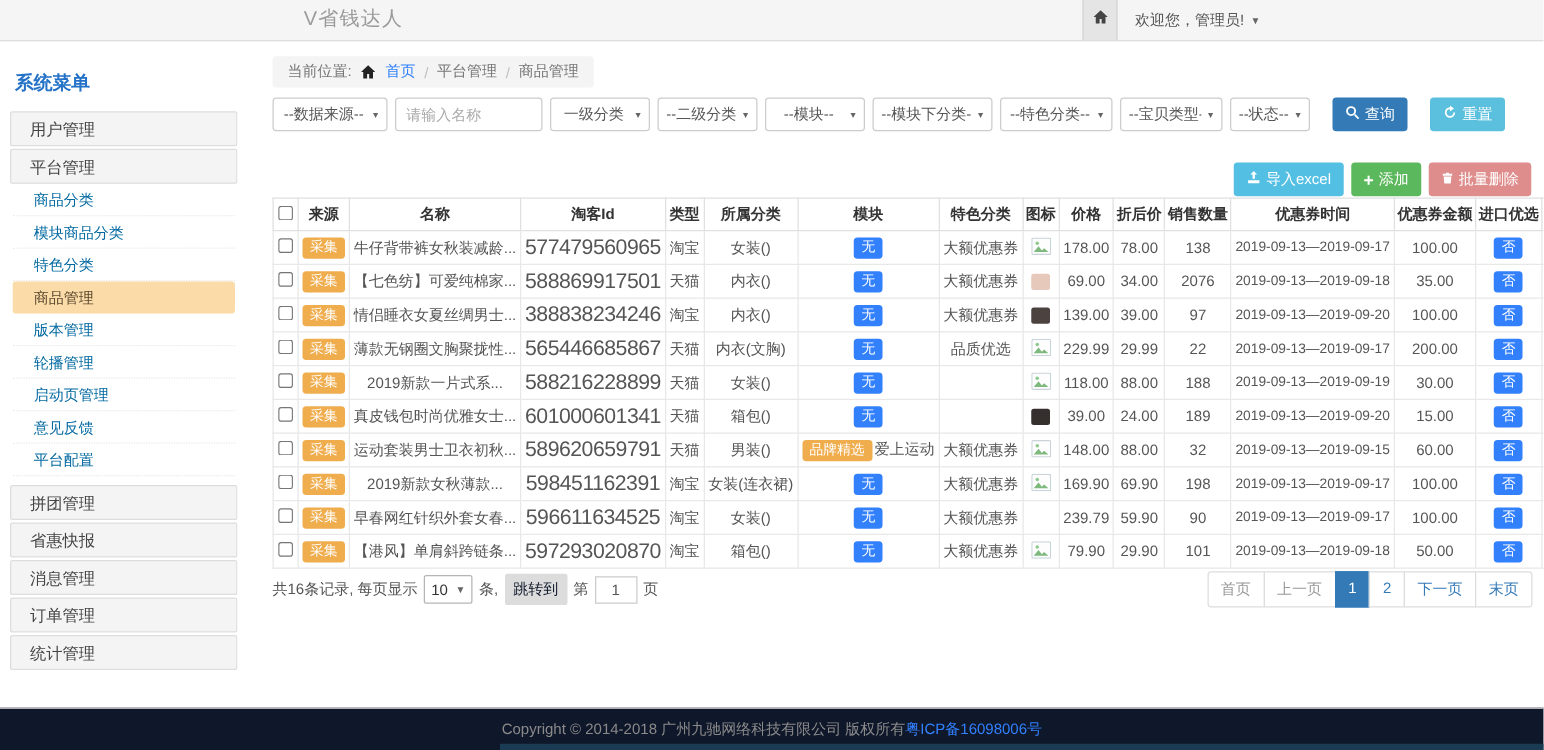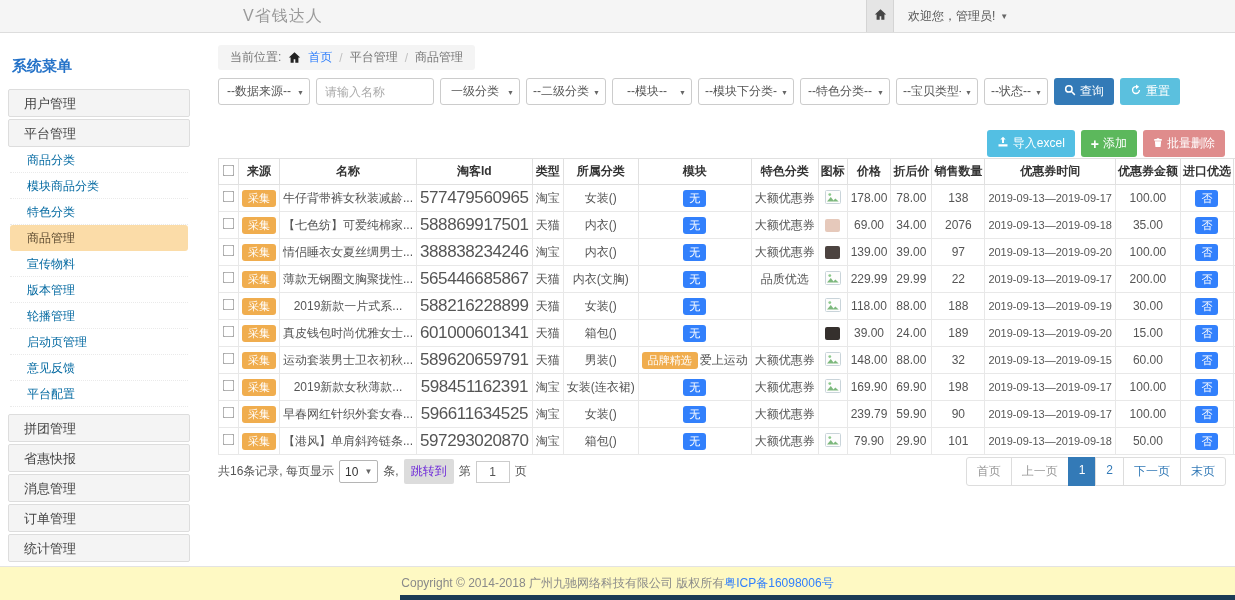--- a/index.html
+++ b/index.html
@@ -23,21 +23,21 @@
   .menu-link { height:26px; line-height:26px; padding-left:17px; margin:0 2px; font-size:12px; color:#0369a1; border-bottom:1px dotted #eaeaea; cursor:pointer; white-space:nowrap; overflow:hidden; }
   .menu-link.active { background:#fbdca8; border-radius:3px; color:#5c4a30; border-bottom-color:transparent; }
 
   
   .breadcrumb { position:absolute; left:218px; top:45px; height:25px; display:inline-flex; align-items:center; gap:7px; background:#f4f4f4; border-radius:3px; padding:0 12px; font-size:12px; color:#777; }
   .breadcrumb .home-ic { color:#222; display:inline-flex; }
   .bc-link { color:#3280fc; text-decoration:none; cursor:pointer; }
   .bc-sep { color:#c0c0c0; }
 
   
-  .filterbar { position:absolute; left:218px; top:78px; display:flex; gap:6px; align-items:center; }
+  .filterbar { position:absolute; left:218px; top:78px; display:flex; gap:18px; align-items:center; }
   #filter-slot { display:flex; gap:6px; align-items:center; }
   .f-select { position:relative; height:27px; border:1px solid #ccc; border-radius:3px; background:#fff; font-size:12px; color:#555; display:flex; align-items:center; padding:0 16px 0 6px; cursor:pointer; }
   .f-select .lbl { flex:1; text-align:center; white-space:nowrap; overflow:hidden; }
   .f-select .crt { position:absolute; right:5px; top:10px; font-size:7px; color:#666; }
   .f-input { height:27px; border:1px solid #ccc; border-radius:3px; padding:0 8px; font-size:12px; color:#555; outline:none; }
   .f-input::placeholder { color:#aaa; }
 
   .btn { display:inline-flex; align-items:center; gap:4px; height:27px; padding:0 10px; border-radius:3px; color:#fff; font-size:12px; border:none; cursor:pointer; white-space:nowrap; }
   .btn-query { background:#337ab7; }
   .btn-reset { background:#5bc0de; }
@@ -59,31 +59,31 @@
   .b-orange { background:#f0ad4e; }
   .b-blue { background:#3280fc; cursor:pointer; }
   .mod-text { margin-left:2px; }
   .thumb { display:inline-block; width:15px; height:13px; border-radius:2px; vertical-align:middle; }
   .row-check { transform:scale(0.9); cursor:pointer; }
 
   
   .pager { position:absolute; left:218px; top:457px; width:1008px; display:flex; justify-content:space-between; align-items:center; font-size:12px; color:#555; }
   .pager-left { display:flex; align-items:center; gap:5px; }
   .pp-select { display:inline-flex; align-items:center; gap:6px; border:1px solid #b5b5b5; border-radius:2px; height:23px; padding:0 5px; background:#fff; color:#333; cursor:pointer; }
-  .jump-btn { background:#dcdcdc; color:#6d28d9; padding:4px 7px; border-radius:2px; cursor:pointer; }
+  .jump-btn { background:#dcdcdc; color:#0f172a; padding:4px 7px; border-radius:2px; cursor:pointer; }
   .jump-input { width:34px; height:22px; border:1px solid #ccc; text-align:center; font-size:12px; color:#555; outline:none; }
   .pager-right { display:flex; }
   .pg { border:1px solid #ddd; background:#fff; color:#337ab7; padding:5px 10px; margin-left:-1px; cursor:pointer; font-size:12px; }
   .pg.first { border-radius:3px 0 0 3px; margin-left:0; }
   .pg.last { border-radius:0 3px 3px 0; }
   .pg.muted { color:#999; }
   .pg.active { background:#337ab7; border-color:#337ab7; color:#fff; }
 
   
-  .page-footer { position:absolute; left:0; right:0; bottom:0; height:34px; background:#fef9c3; border-top:1px solid #e3e3e3; text-align:center; font-size:12px; color:#8a8a8a; line-height:33px; z-index:3; }
+  .page-footer { position:absolute; left:0; right:0; bottom:0; height:34px; background:#0f172a; border-top:1px solid #e3e3e3; text-align:center; font-size:12px; color:#8a8a8a; line-height:33px; z-index:3; }
   .icp-link { color:#3280fc; text-decoration:none; cursor:pointer; }
   .dark-strip { position:absolute; left:400px; right:0; bottom:0; height:5px; background:#1b3b55; z-index:4; }
 </style>
 </head>
 <body>
 
 <div class="page">
 
   <header class="top-header">
     <div class="h-title">V省钱达人</div>
@@ -102,21 +102,20 @@
 
   <aside class="sidebar">
     <div class="sb-title">系统菜单</div>
     <div id="sb-items">
         <div class="menu-group">用户管理</div>
         <div class="menu-group">平台管理</div>
         <div class="menu-link">商品分类</div>
         <div class="menu-link">模块商品分类</div>
         <div class="menu-link">特色分类</div>
         <div class="menu-link active">商品管理</div>
-        <div class="menu-link">宣传物料</div>
         <div class="menu-link">版本管理</div>
         <div class="menu-link">轮播管理</div>
         <div class="menu-link">启动页管理</div>
         <div class="menu-link">意见反馈</div>
         <div class="menu-link">平台配置</div>
         <div class="menu-group gap-before">拼团管理</div>
         <div class="menu-group">省惠快报</div>
         <div class="menu-group">消息管理</div>
         <div class="menu-group">订单管理</div>
         <div class="menu-group">统计管理</div>

